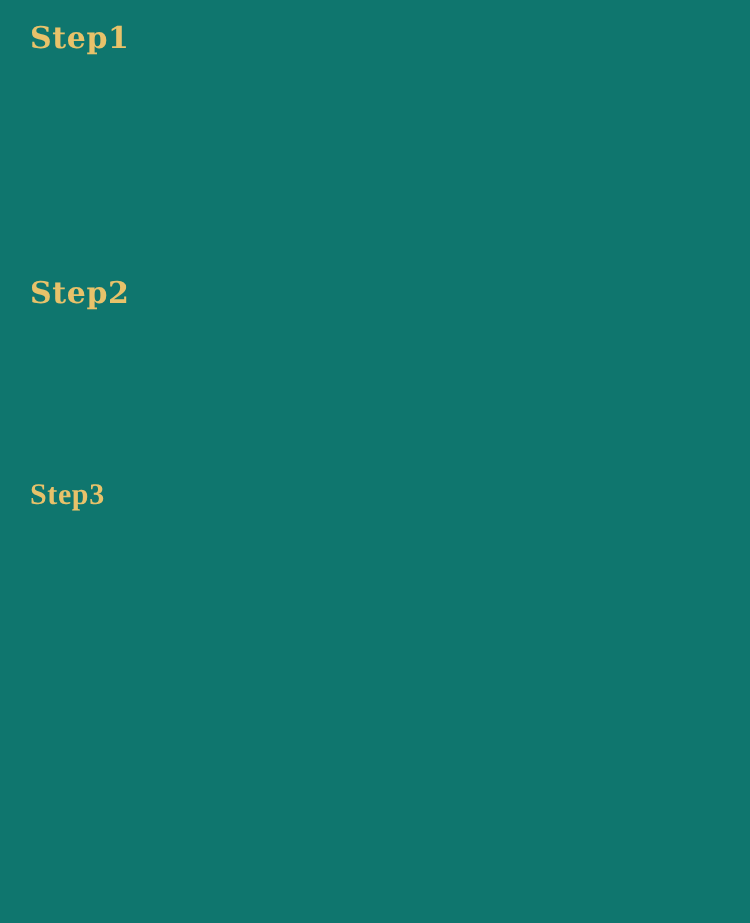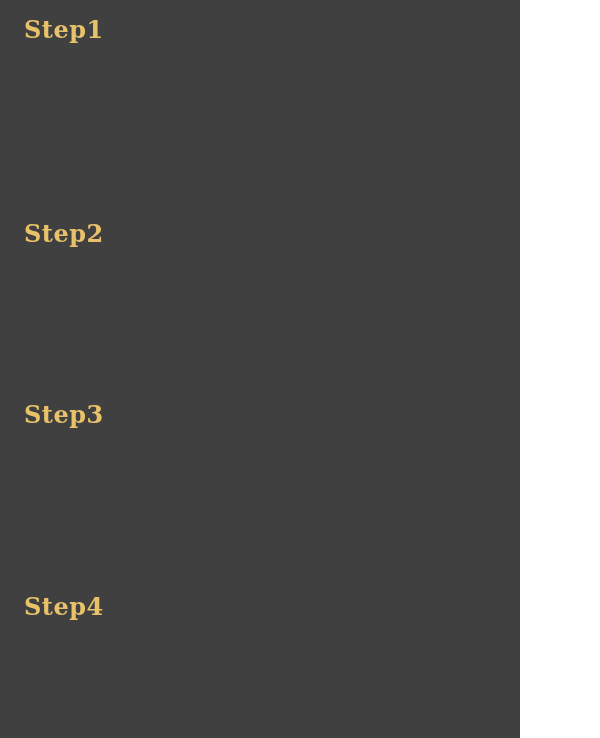--- a/index.html
+++ b/index.html
@@ -2,49 +2,48 @@
 <html><head>
 <meta charset="utf-8">
 <style>
   html, body {
     margin: 0;
     padding: 0;
     background: #ffffff;
   }
   .page {
     position: relative;
-    width: 520px;
+    width: 600px;
     height: 738px;
-    background: #404040;
+    background: #0f766e;
     overflow: hidden;
     font-family: "DejaVu Serif", "Liberation Serif", serif;
   }
   .step-heading {
     position: absolute;
     left: 24px;
     margin: 0;
     font-family: "DejaVu Serif", "Liberation Serif", serif;
     font-weight: 700;
     font-size: 24px;
     line-height: 1.2;
     color: #e8c26a;
     letter-spacing: 0.5px;
     white-space: nowrap;
   }
   .step-1 { top: 16px; }
   .step-2 { top: 220px; }
-  .step-3 { top: 401px; }
+  .step-3 { top: 382px; font-family: Liberation Serif, serif; }
   .step-4 { top: 593px; }
 </style>
 </head>
 <body>
 
 <div class="page">
 
   <h2 class="step-heading step-1">Step1</h2>
 
   <h2 class="step-heading step-2">Step2</h2>
 
   <h2 class="step-heading step-3">Step3</h2>
 
-  <h2 class="step-heading step-4">Step4</h2>
 
 </div>
 
 </body></html>

